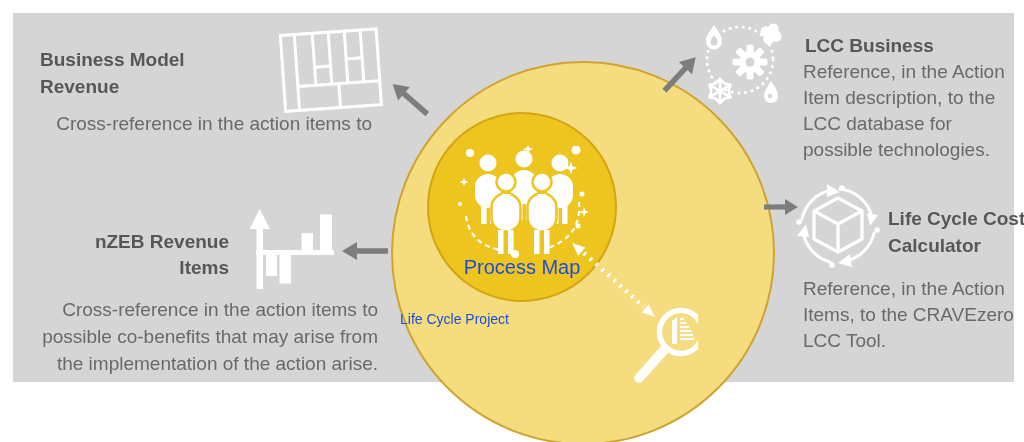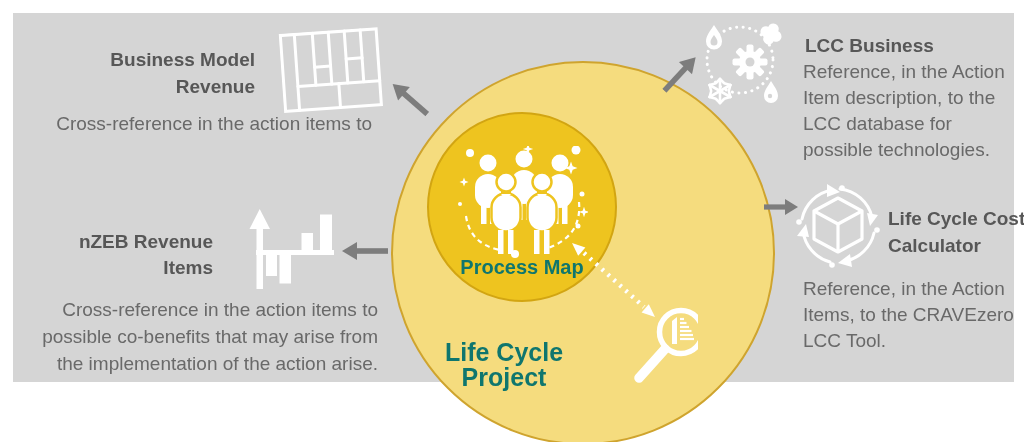--- a/index.html
+++ b/index.html
@@ -6,32 +6,32 @@
   #canvas{position:relative;width:1024px;height:442px;background:#ffffff;overflow:hidden;
           font-family:"Liberation Sans",sans-serif;}
   .abs{position:absolute;}
   #band{left:13px;top:13px;width:1001px;height:369px;background:#d5d5d5;}
   #outer-circle{left:391px;top:61px;width:384px;height:384px;border-radius:50%;
                 background:#f5dc7e;border:2px solid #cfa42e;box-sizing:border-box;}
   #inner-circle{left:427px;top:112px;width:190px;height:190px;border-radius:50%;
                 background:#eec41f;border:2px solid #d2a512;box-sizing:border-box;}
   .heading{color:#575757;font-weight:700;font-size:19px;}
   .body-text{color:#696969;font-size:19px;}
-  .white-label{color:#0f766e;font-weight:700;}
+  .white-label{color:#1d4ed8;font-weight:400;}
   .line{display:block;}
-  #bmc-title{left:40px;top:46px;width:215px;text-align:right;line-height:27px;}
+  #bmc-title{left:40px;top:46px;width:215px;text-align:left;line-height:27px;}
   #bmc-desc{left:20px;top:111px;width:352px;text-align:right;line-height:26px;}
-  #nzeb-title{left:40px;top:229px;width:173px;text-align:right;line-height:26px;}
+  #nzeb-title{left:56px;top:229px;width:173px;text-align:right;line-height:26px;}
   #nzeb-desc{left:14px;top:296px;width:364px;text-align:right;line-height:27px;}
   #db-title{left:805px;top:33px;width:220px;line-height:26px;}
   #db-desc{left:803px;top:59px;width:225px;line-height:26px;}
   #calc-title{left:888px;top:205px;width:140px;line-height:27px;}
   #calc-desc{left:803px;top:276px;width:225px;line-height:26px;}
   #process-map-label{left:430px;top:256px;width:184px;text-align:center;font-size:20px;}
-  #lcpm-label{left:400px;top:340px;width:208px;text-align:center;font-size:25px;line-height:25px;}
+  #lcpm-label{left:400px;top:307px;width:208px;text-align:left;font-size:14px;line-height:25px;}
   #bmc-icon{left:281px;top:30px;transform:rotate(-4deg);}
   #rev-icon{left:248px;top:205px;}
   #db-icon{left:695px;top:12px;}
   #calc-icon{left:794px;top:184px;}
   #people-icon{left:458px;top:146px;}
   #magnifier-icon{left:632px;top:297px;}
   #dotted-arrow{left:560px;top:235px;}
   .garrow{fill:#7d7d7d;}
   #arrow-bmc{left:387px;top:90px;transform:rotate(-139deg);}
   #arrow-nzeb{left:342px;top:242px;transform:rotate(180deg);}

